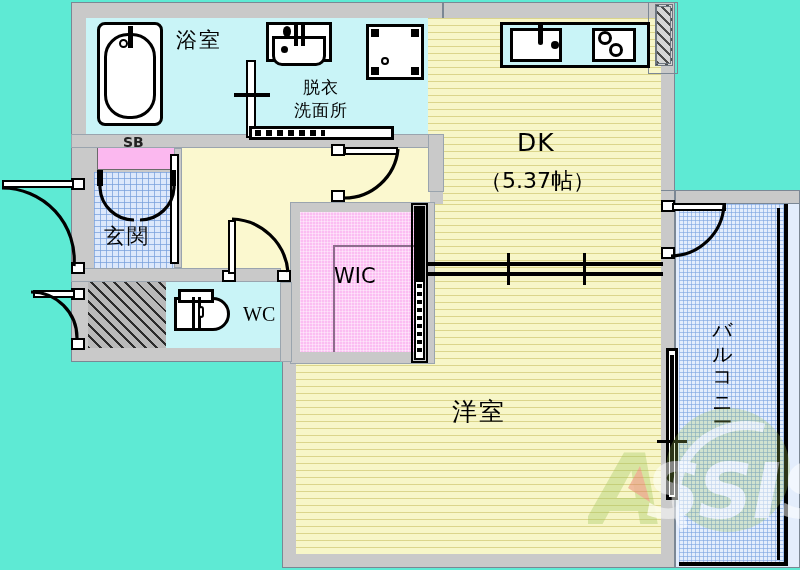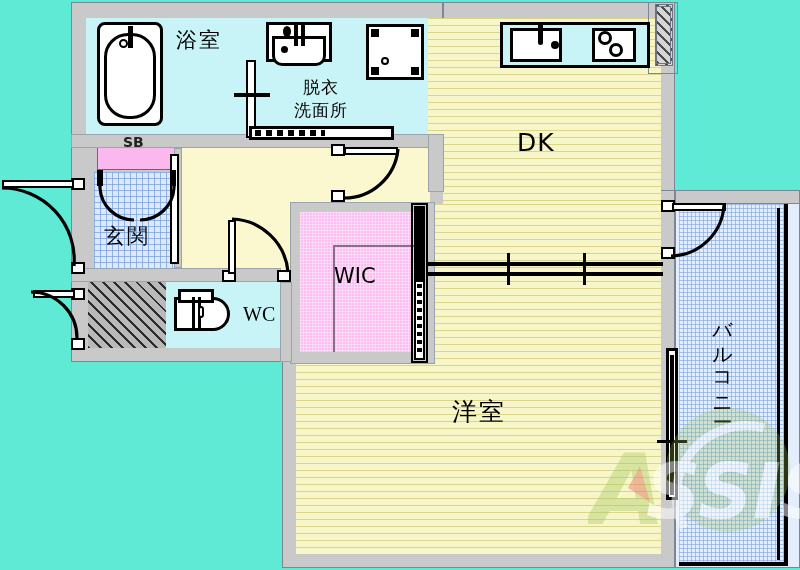--- a/index.html
+++ b/index.html
@@ -239,20 +239,21 @@
   <div class="abs ln" style="left:670px;top:355px;width:4px;height:140px;"></div>
 
   <div class="abs ln" style="left:777px;top:208px;width:3px;height:352px;"></div>
 
   <div class="lbl lbl-jp" style="left:176px;top:26px;">浴室</div>
 
   <div class="lbl lbl-jp-sm" style="left:303px;top:76px;">脱衣</div>
   <div class="lbl lbl-jp-sm" style="left:294px;top:99px;">洗面所</div>
 
   <div class="lbl lbl-lat" style="left:517px;top:128px;">DK</div>
+  <div class="lbl lbl-sub" style="left:480px;top:166px;">（5.37帖）</div>
 
   <div class="lbl lbl-jp" style="left:104px;top:222px;">玄関</div>
 
   <div class="lbl lbl-wc" style="left:243px;top:303px;">WC</div>
 
   <div class="lbl lbl-wic" style="left:334px;top:264px;">WIC</div>
 
   <div class="lbl lbl-jp" style="left:452px;top:395px;font-size:25px;">洋室</div>
 
   <div class="lbl vtext" style="left:710px;top:308px;">バルコニー</div>

